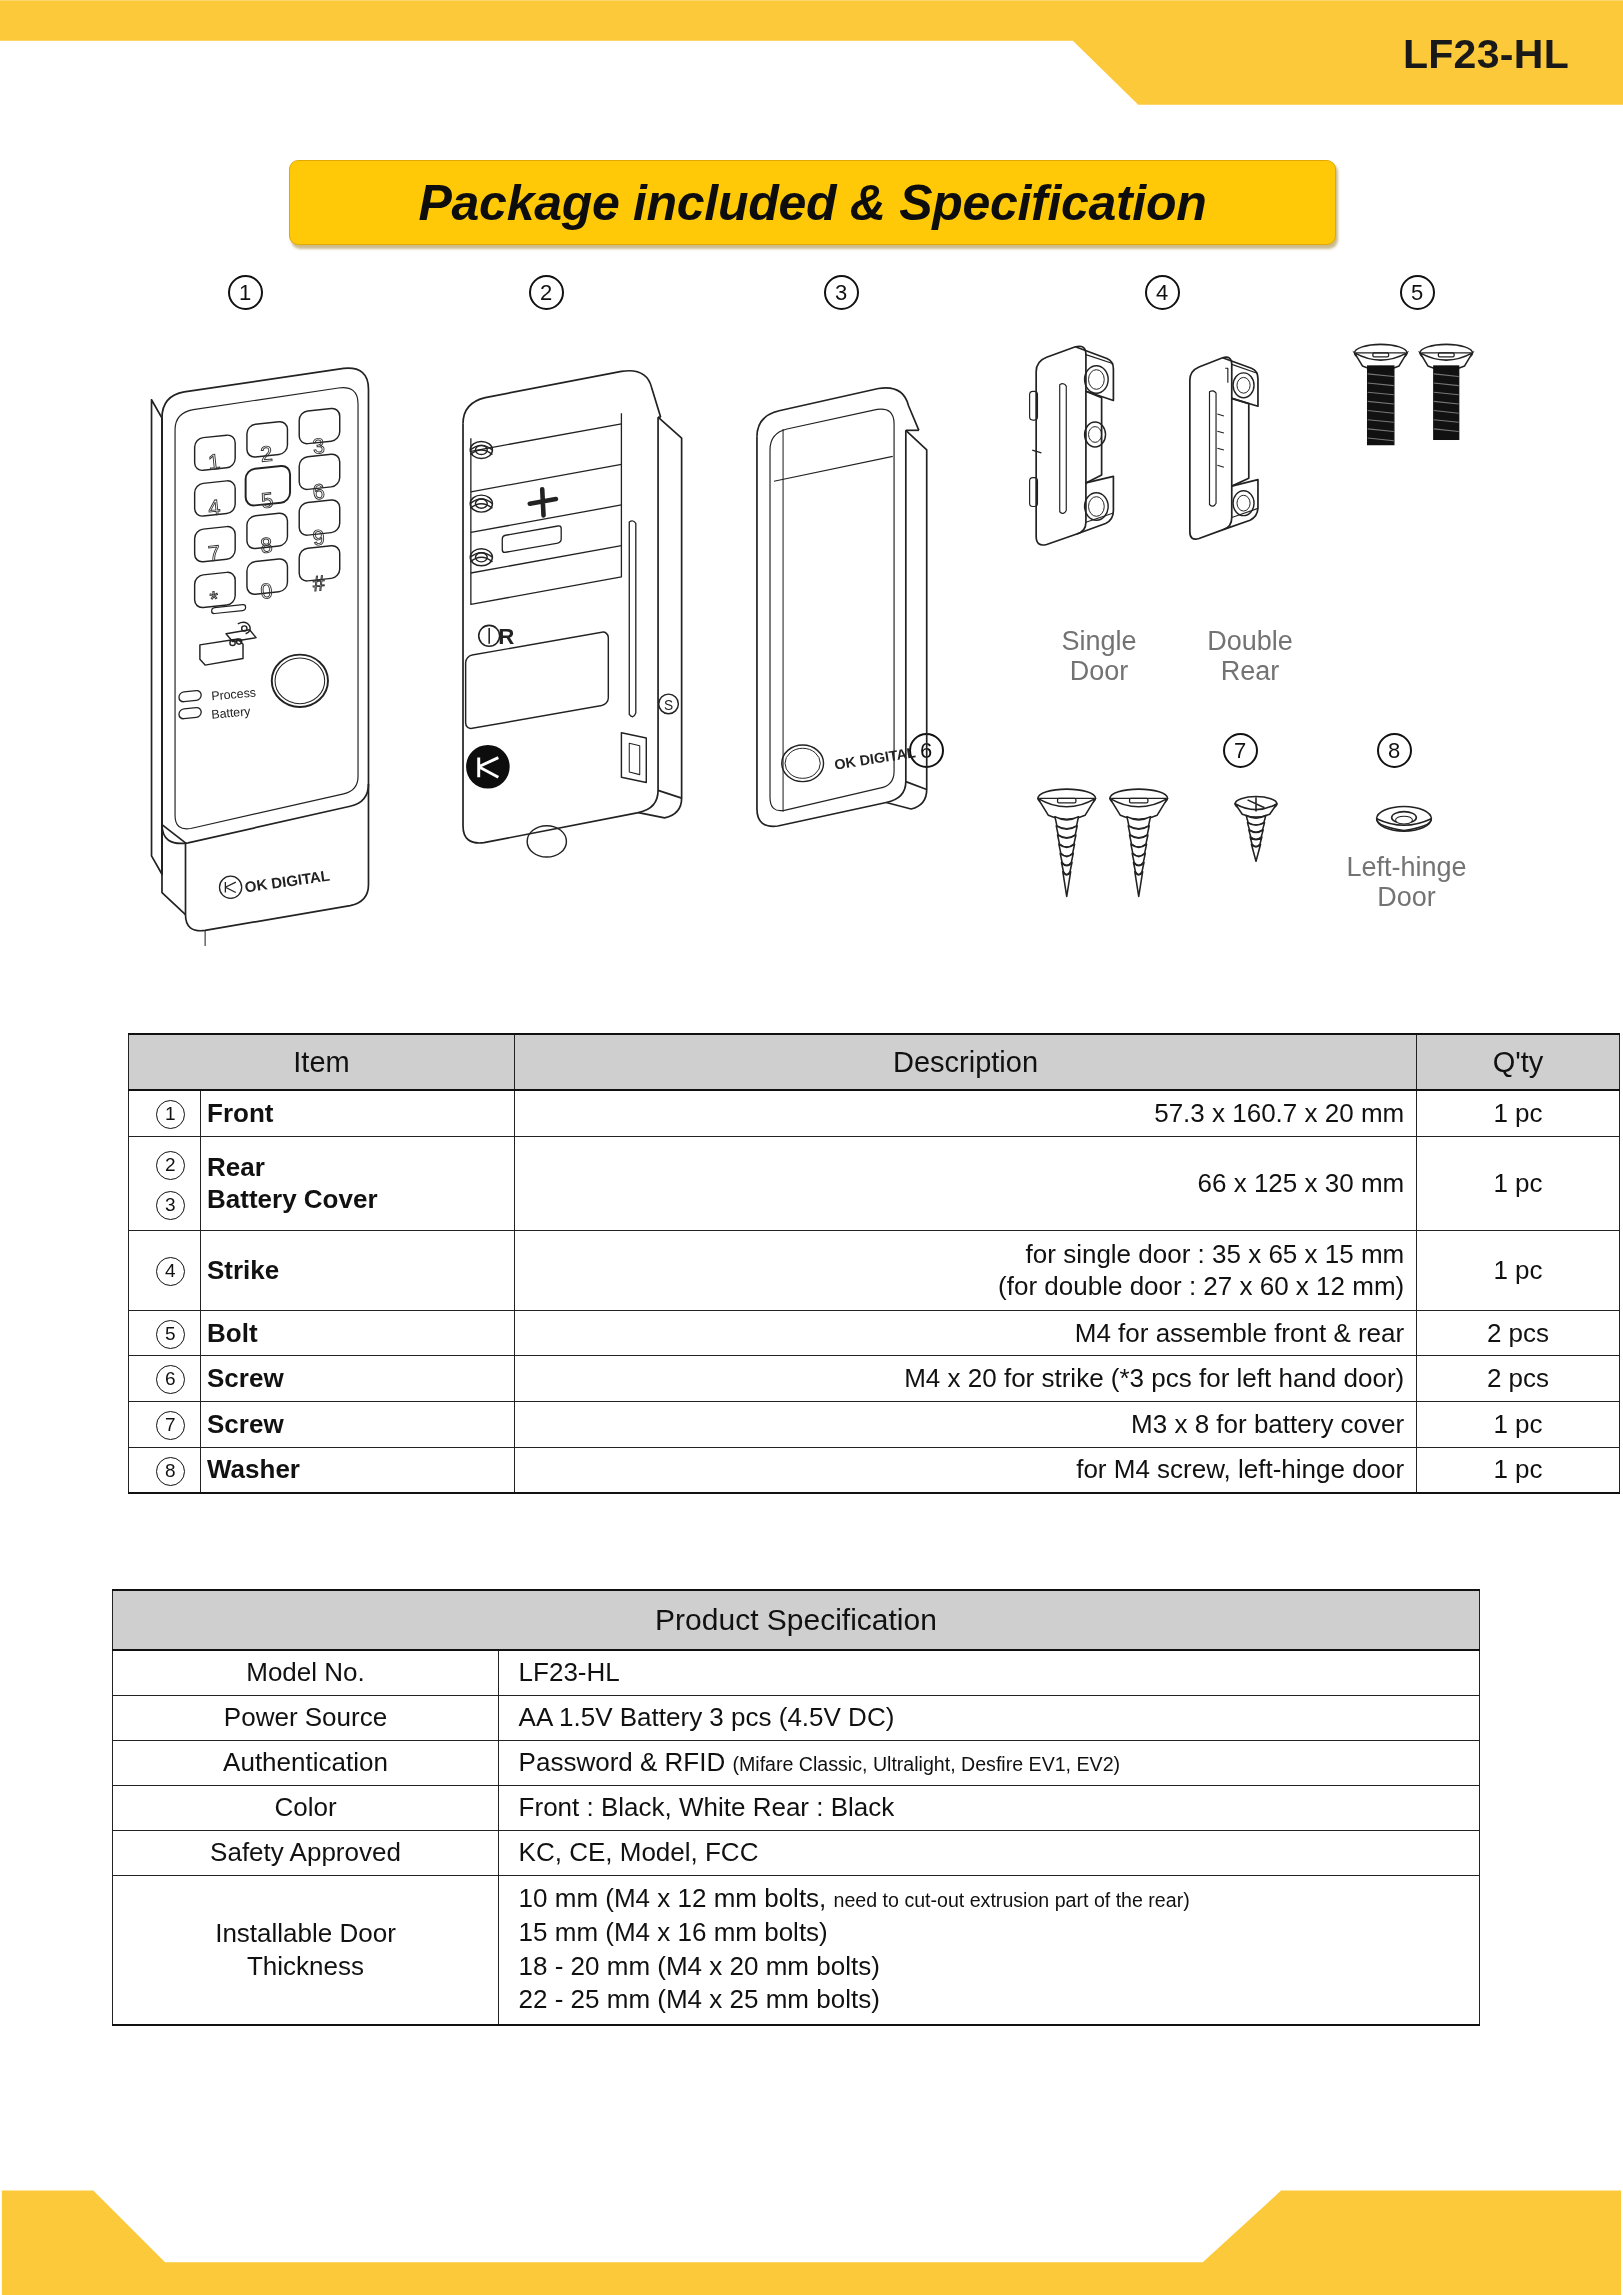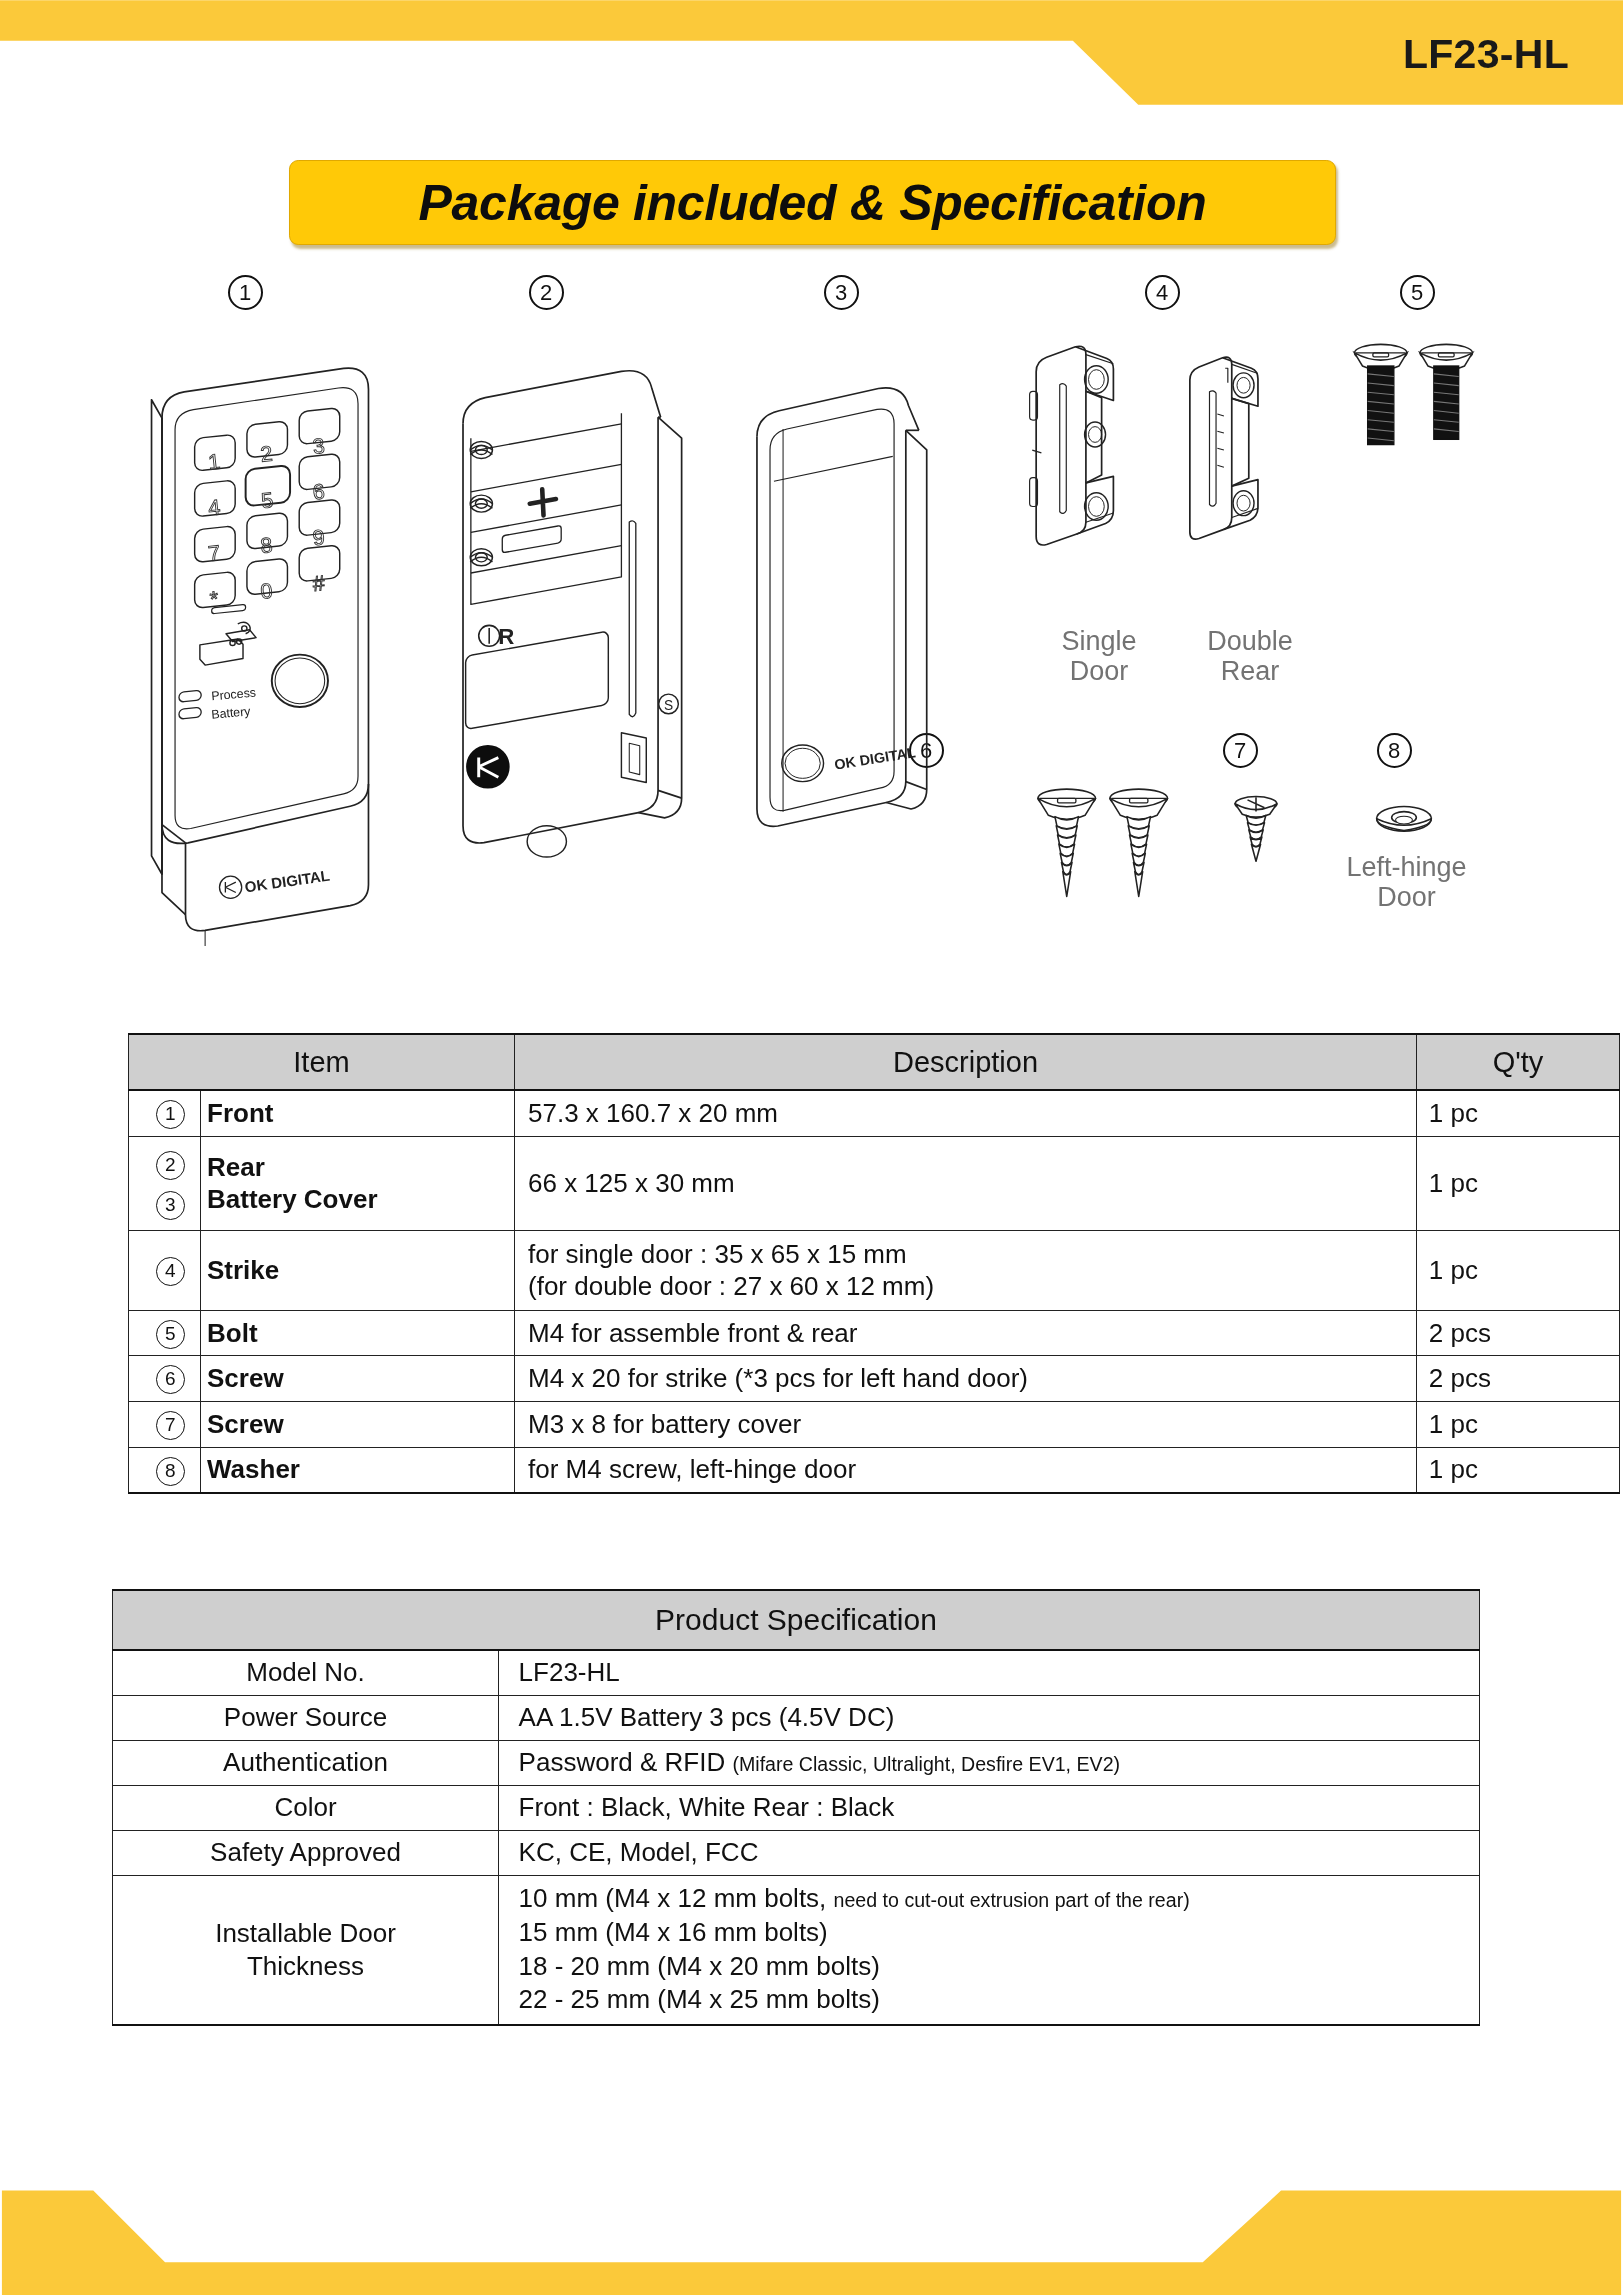--- a/index.html
+++ b/index.html
@@ -118,22 +118,22 @@
     font-size: 29px;
     border-top: 2.6px solid #111;
     border-bottom: 2.6px solid #111;
     padding: 10.5px 6.5px;
   }
   .tbl .thick-bot td { border-bottom: 2.6px solid #111; }
 
   #items-table { left: 128px; top: 1033px; width: 1492px; }
   #items-table .c-num  { width: 72px; text-align: center; padding-right: 0; }
   #items-table .c-item { text-align: left; padding-left: 6px; font-weight: bold; }
-  #items-table .c-desc { text-align: left; padding-left: 13px; }
-  #items-table .c-qty  { width: 203px; text-align: left; }
+  #items-table .c-desc { text-align: right; padding-left: 13px; }
+  #items-table .c-qty  { width: 203px; text-align: center; }
 
   .num-circ {
     display: inline-block;
     width: 29px; height: 29px;
     border: 1.6px solid #111;
     border-radius: 50%;
     line-height: 26px;
     font-size: 19px;
     text-align: center;
     vertical-align: middle;

